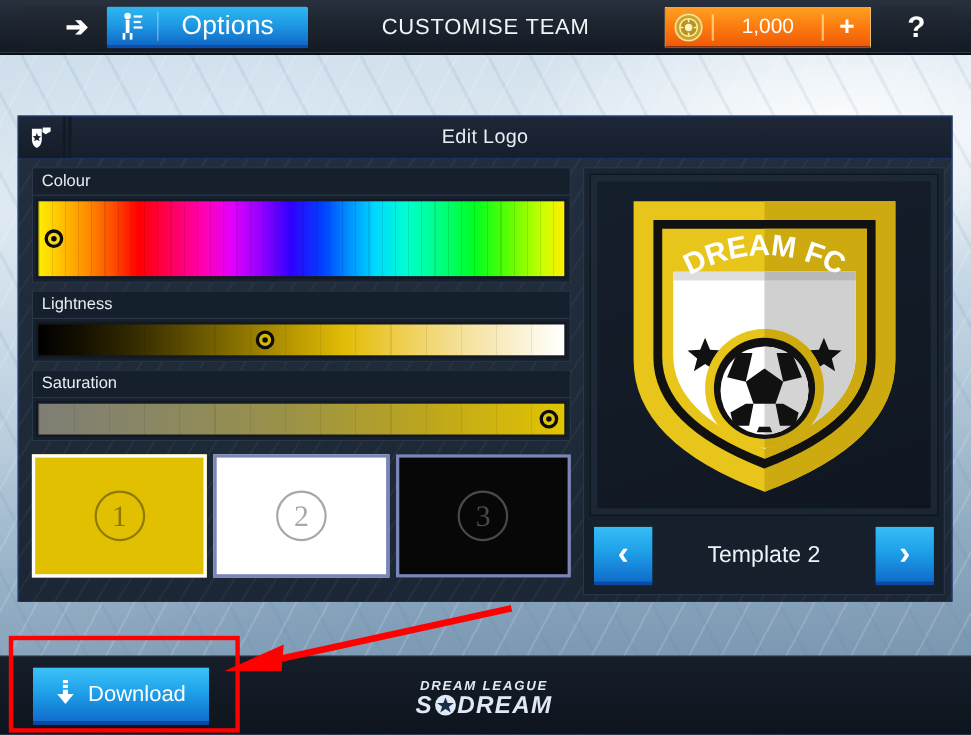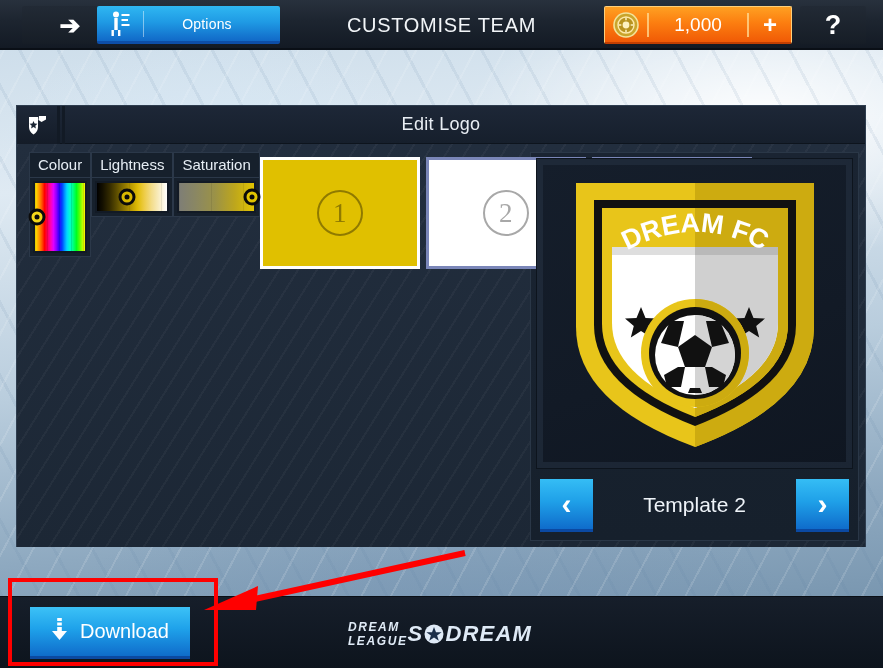--- a/index.html
+++ b/index.html
@@ -40,21 +40,21 @@
   #back-btn{ left:22px; width:96px; background:linear-gradient(180deg,#222a35,#161d26); }
   #back-btn .arrow{ color:#fff; font-size:25px; line-height:1; font-weight:bold;}
   #options-btn{
     left:97px; width:183px;
     background:linear-gradient(180deg,#2fb7f2 0%, #1f9ae4 46%, #1169c8 100%);
     border-bottom:3px solid #0d4ea8;
     display:flex; align-items:center;
   }
   #options-icon{ width:46px; display:flex; align-items:center; justify-content:center; }
   #options-divider{ width:1px; height:26px; background:rgba(255,255,255,0.45); }
-  #options-label{ flex:1; text-align:center; color:#fff; font-size:14px; padding-right:10px; letter-spacing:0.2px;}
+  #options-label{ flex:1; text-align:center; color:#fff; font-size:24px; padding-right:10px; letter-spacing:0.2px;}
   #page-title{
     position:absolute; left:0; top:0; width:883px; height:50px;
     display:flex; align-items:center; justify-content:center;
     color:#f2f5f8; font-size:20px; letter-spacing:0.7px; font-weight:400;
     pointer-events:none;
   }
   #coins{
     left:604px; width:188px;
     background:linear-gradient(180deg,#ffa022 0%,#fc7e10 45%,#f05a06 100%);
     border:1px solid #ffcf7a; border-bottom:2px solid #c23f02;
@@ -89,21 +89,21 @@
   }
   #panel-body{
     position:relative; height:403px;
     background:
       repeating-linear-gradient(122deg, rgba(255,255,255,0.035) 0 2px, rgba(255,255,255,0) 2px 16px),
       linear-gradient(180deg,#222e3e 0%, #1c2735 100%);
     display:flex; padding:8px 6px 6px 6px;
   }
 
   
-  #left-col{ width:500px; padding:0 4px 0 6px; display:flex; }
+  #left-col{ width:500px; padding:0 4px 0 6px; display:flex; flex-direction:column; }
   .slider-group{ margin-bottom:7px; }
   .slider-label{
     background:#16202c; color:#e6edf4; font-size:15px;
     padding:3px 8px 4px 8px; border:1px solid #2b3849; border-bottom:none;
   }
   .slider-track{
     position:relative; height:72px; border:2px solid #121a25;
     background:#111;
   }
   .slider-track.thin{ height:32px; }
@@ -197,21 +197,21 @@
     position:absolute; top:10px; height:52px;
     background:linear-gradient(180deg,#3cc2f7 0%, #1fa2ea 44%, #0f6ccb 100%);
     border-bottom:3px solid #0b49a2;
     display:flex; align-items:center; justify-content:center; gap:13px;
     color:#fff; font-size:20px;
   }
   #download-btn{ left:30px; width:160px;gap:12px; }
   #save-btn{ left:692px; width:178px; }
   #dls-logo{
     position:absolute; left:370px; top:14px; width:140px; height:46px;
-    display:flex; align-items:center; justify-content:center;
+    display:flex; flex-direction:column; align-items:center; justify-content:center;
     font-family:"Liberation Sans", sans-serif; font-style:italic; font-weight:bold;
     color:#dfeaf6;
   }
   #dls-line1{ font-size:12px; letter-spacing:1.6px; line-height:14px;}
   #dls-line2{ font-size:22px; letter-spacing:1.2px; line-height:22px; display:flex; align-items:center;}
 
   
   #annot-rect{
     position:absolute; left:8px; top:578px; width:210px; height:88px;
     border:4px solid #ff0000; z-index:9; pointer-events:none;

